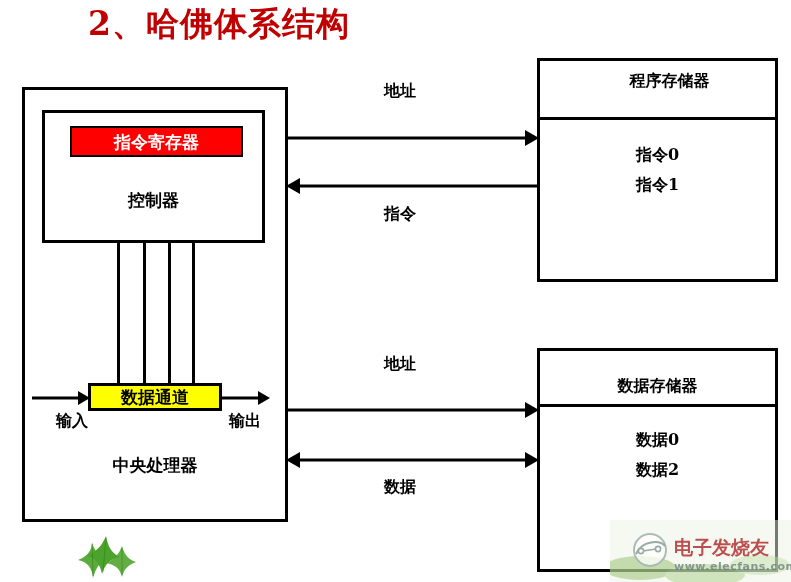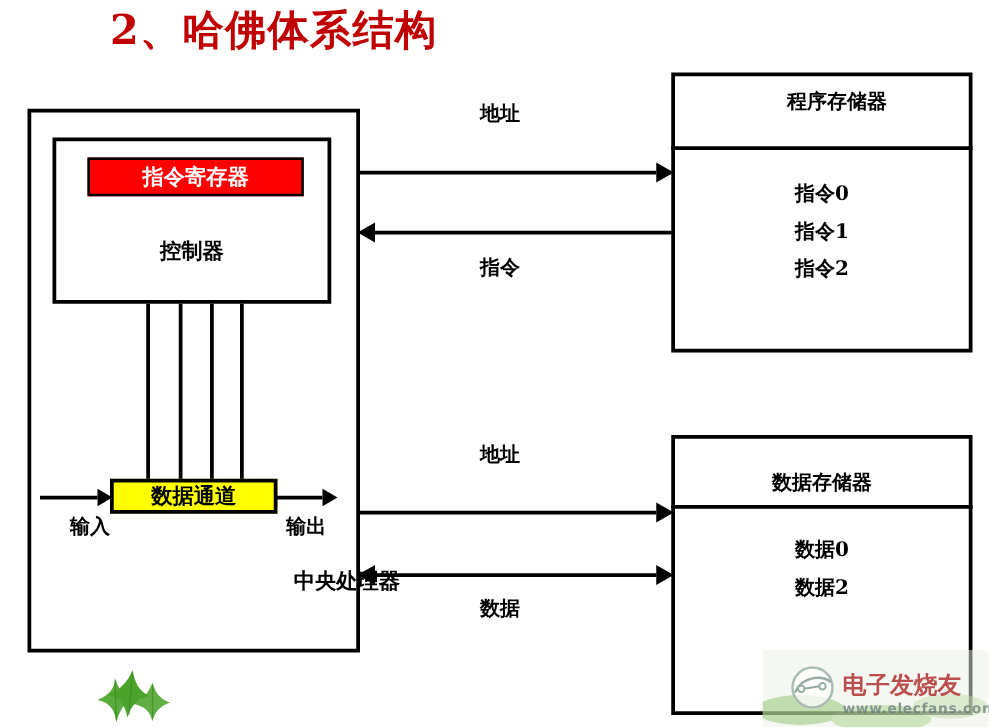--- a/index.html
+++ b/index.html
@@ -37,22 +37,22 @@
   }
   #data-channel{
     left:88px;top:383px;width:134px;height:28px;
     background:#FFFF00;border:3px solid #000;box-sizing:border-box;
     color:#000;font-size:17px;font-weight:bold;
     font-family:"DejaVu Serif","Liberation Serif",serif;
     text-align:center;line-height:22px;white-space:nowrap;
   }
   #cpu-label{
     left:22px;top:452px;width:266px;height:26px;
-    text-align:right;font-size:17px;font-weight:bold;color:#000;
-    font-family:"DejaVu Serif","Liberation Serif",serif;line-height:26px;padding-left:32px;
+    text-align:center;font-size:17px;font-weight:bold;color:#000;
+    font-family:"DejaVu Serif","Liberation Serif",serif;line-height:26px;
   }
 
   
   #prog-mem{left:537px;top:58px;width:241px;height:224px;}
   #prog-mem-divider{left:537px;top:117px;width:241px;height:3px;background:#000;}
   #prog-mem-title{
     left:537px;top:68px;width:241px;height:26px;text-align:center;
     font-size:16px;font-weight:bold;color:#000;
     font-family:"DejaVu Serif","Liberation Serif",serif;line-height:26px;padding-left:12px;
   }
@@ -124,21 +124,20 @@
   <div class="arrow-label" id="lbl-out">输出</div>
 
   <div class="abs" id="cpu-label">中央处理器</div>
 
   <div class="abs box" id="prog-mem"></div>
   <div class="abs" id="prog-mem-divider"></div>
   <div class="abs" id="prog-mem-title">程序存储器</div>
   <div class="abs" id="prog-mem-items">
     <div class="mem-item">指令0</div>
     <div class="mem-item">指令1</div>
-    <div class="mem-item">指令2</div>
   </div>
 
   <svg class="abs" style="left:286px;top:128px;" width="253" height="20" viewBox="0 0 253 20">
     <line x1="0" y1="10" x2="239" y2="10" stroke="#000" stroke-width="3"></line>
     <polygon points="239,2 253,10 239,18" fill="#000"></polygon>
   </svg>
   <div class="arrow-label" id="lbl-addr1">地址</div>
 
   <svg class="abs" style="left:286px;top:176px;" width="253" height="20" viewBox="0 0 253 20">
     <line x1="14" y1="10" x2="253" y2="10" stroke="#000" stroke-width="3"></line>

